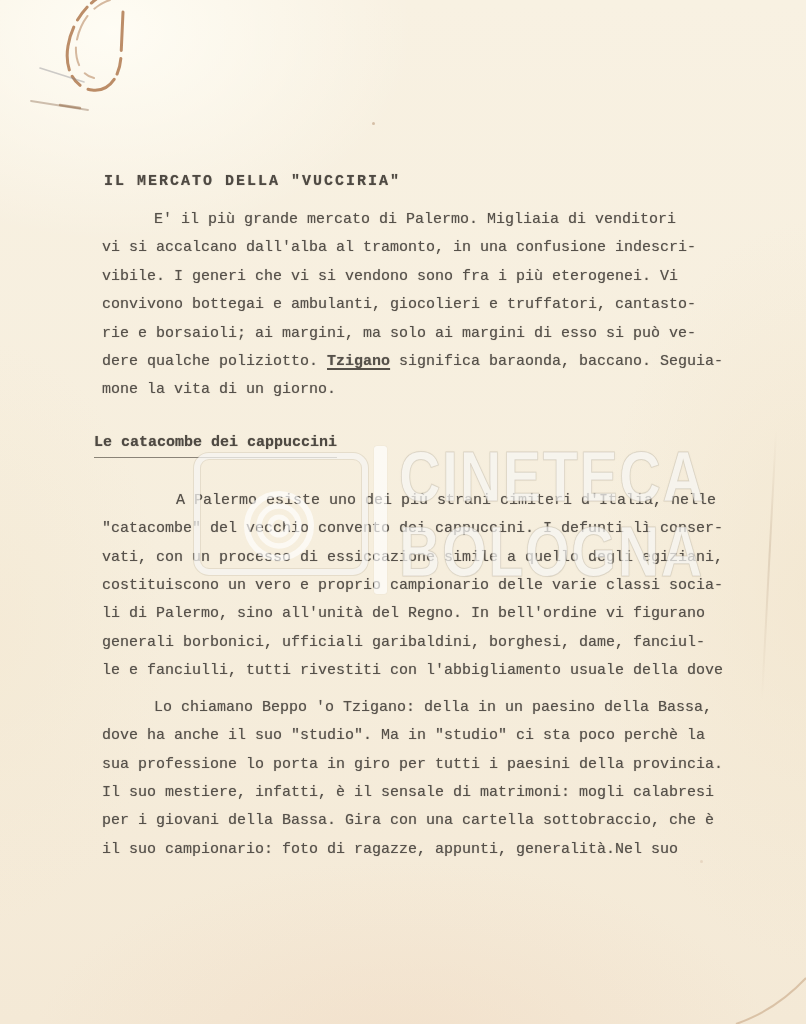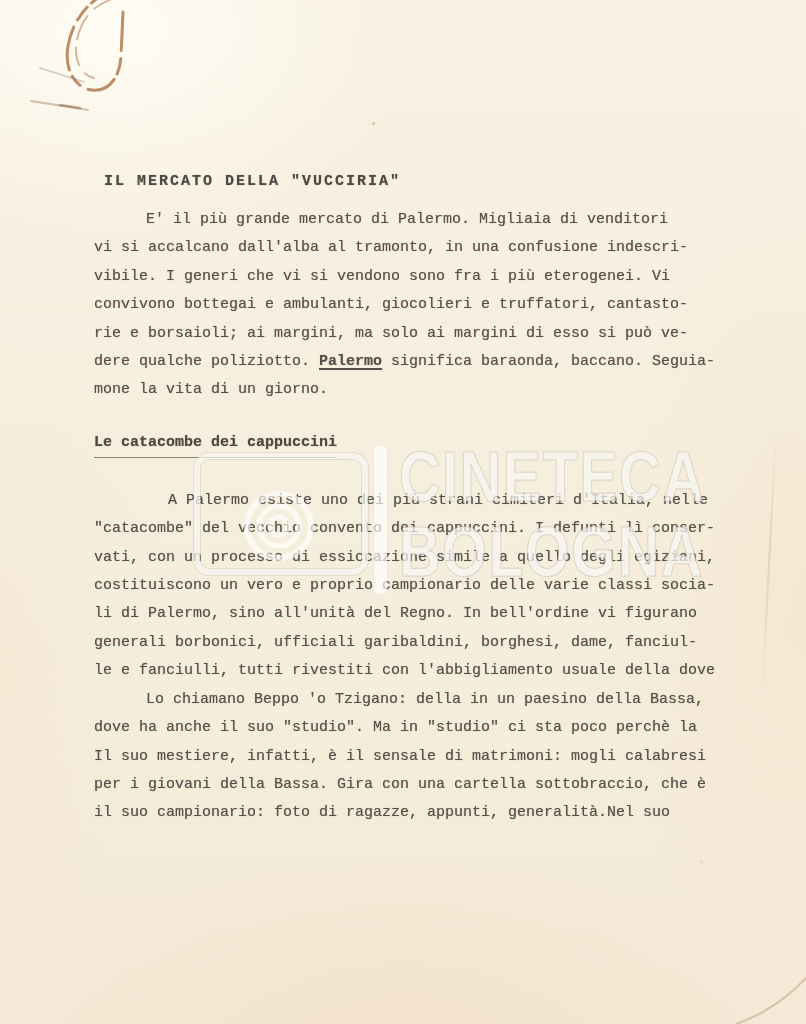--- a/index.html
+++ b/index.html
@@ -13,21 +13,21 @@
       radial-gradient(ellipse 260px 420px at -2% 62%, rgba(243,231,208,0.5), rgba(243,231,208,0) 70%),
       linear-gradient(180deg, #f8f1e2 0%, #f6eedd 55%, #f4e9d6 100%);
     font-family:"Liberation Mono", monospace;
     color:#56514a;
   }
   .text-block { position:absolute; left:94px; top:168px; width:660px; z-index:2; }
   .doc-title {
     font-size:15px; font-weight:700; letter-spacing:2px; margin:0 0 10px 10px;
     line-height:28px; color:#4e4942; text-shadow:0 0 1px rgba(78,73,66,0.6);
   }
-  .para { margin:0; font-size:15px; line-height:28.4px;
+  .para { margin:8px; font-size:15px; line-height:28.4px;
     text-shadow:0 0 0.9px rgba(86,81,74,0.55); }
   .line { display:block; white-space:pre; }
   .indent { padding-left:52px; }
   .indent-lg { padding-left:74px; }
   .heading { font-size:15px; font-weight:700; margin:24px 0 30px 0; line-height:28px;
     color:#4e4942; text-shadow:0 0 1px rgba(78,73,66,0.6); }
   .heading .u {
     border-bottom:1px solid rgba(80,74,65,0.65); padding-bottom:6px;
     text-decoration-thickness:1.5px; text-underline-offset:4px;
   }
@@ -83,21 +83,21 @@
 
     <h1 class="doc-title">IL MERCATO DELLA "VUCCIRIA"</h1>
 
     <section>
       <p class="para">
         <span class="line indent">E' il più grande mercato di Palermo. Migliaia di venditori</span>
         <span class="line">vi si accalcano dall'alba al tramonto, in una confusione indescri-</span>
         <span class="line">vibile. I generi che vi si vendono sono fra i più eterogenei. Vi</span>
         <span class="line">convivono bottegai e ambulanti, giocolieri e truffatori, cantasto-</span>
         <span class="line">rie e borsaioli; ai margini, ma solo ai margini di esso si può ve-</span>
-        <span class="line"><span>dere qualche poliziotto. </span><span class="uword">Palermo</span><span> significa baraonda, baccano. Seguia-</span></span>
+        <span class="line"><span>dere qualche poliziotto. </span><span class="uword">Tzigano</span><span> significa baraonda, baccano. Seguia-</span></span>
         <span class="line">mone la vita di un giorno.</span>
       </p>
     </section>
 
     <section>
       <h2 class="heading"><span class="u">Le catacombe dei cappuccini</span></h2>
       <p class="para">
         <span class="line indent-lg">A Palermo esiste uno dei più strani cimiteri d'Italia, nelle</span>
         <span class="line">"catacombe" del vecchio convento dei cappuccini. I defunti lì conser-</span>
         <span class="line">vati, con un processo di essiccazione simile a quello degli egiziani,</span>
@@ -105,20 +105,21 @@
         <span class="line">li di Palermo, sino all'unità del Regno. In bell'ordine vi figurano</span>
         <span class="line">generali borbonici, ufficiali garibaldini, borghesi, dame, fanciul-</span>
         <span class="line">le e fanciulli, tutti rivestiti con l'abbigliamento usuale della dove</span>
       </p>
     </section>
 
     <section>
       <p class="para">
         <span class="line indent">Lo chiamano Beppo 'o Tzigano: della in un paesino della Bassa,</span>
         <span class="line">dove ha anche il suo "studio". Ma in "studio" ci sta poco perchè la</span>
+        <span class="line">sua professione lo porta in giro per tutti i paesini della provincia.</span>
         <span class="line">Il suo mestiere, infatti, è il sensale di matrimoni: mogli calabresi</span>
         <span class="line">per i giovani della Bassa. Gira con una cartella sottobraccio, che è</span>
         <span class="line">il suo campionario: foto di ragazze, appunti, generalità.Nel suo</span>
       </p>
     </section>
 
   </main>
 
   <div class="watermark">
     <svg class="wm-logo" width="176" height="126" viewBox="0 0 176 126">

